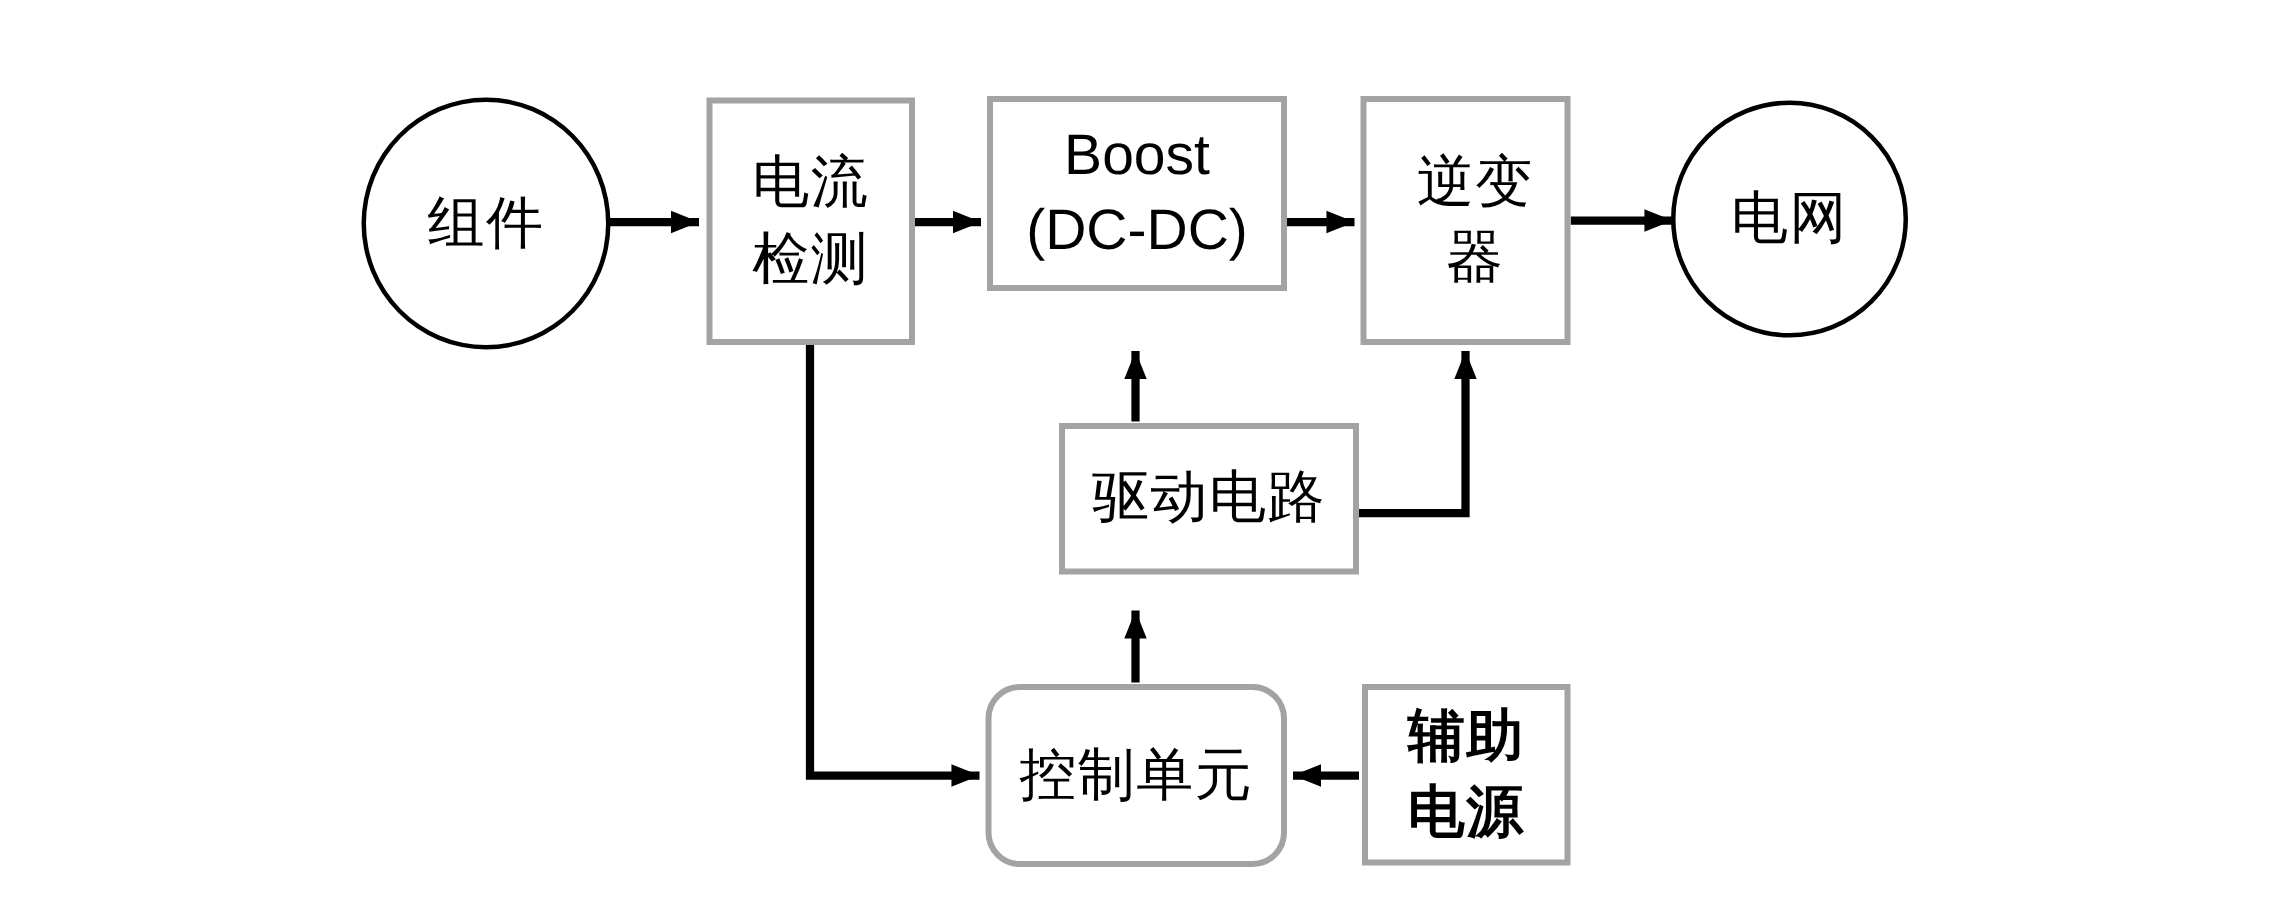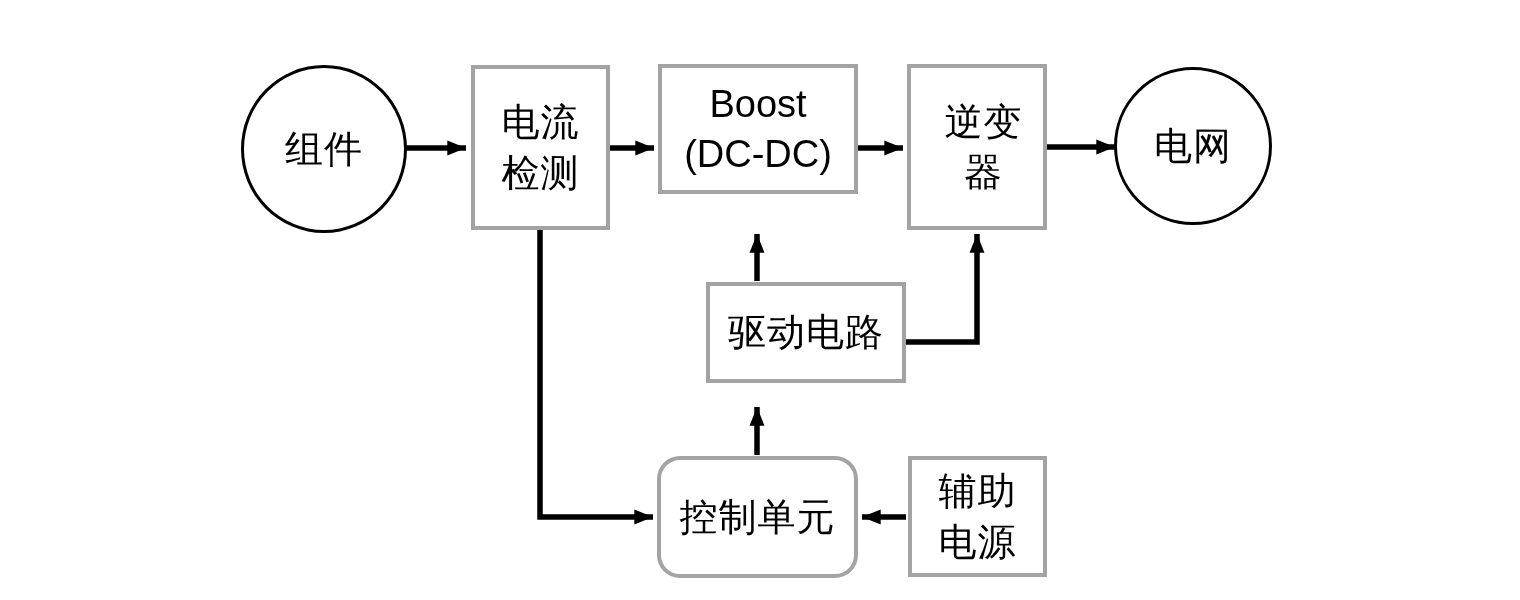--- a/index.html
+++ b/index.html
@@ -99,18 +99,18 @@
   </div>
 
   <div class="node box" style="left:694px; top:282px; width:200px; height:101px;margin-left:12px;">
     <span class="line">驱动电路</span>
   </div>
 
   <div class="node box" style="left:657px; top:456px; width:201px; height:122px;border-radius:23px;">
     <span class="line">控制单元</span>
   </div>
 
-  <div class="node box" style="left:908px; top:456px; width:139px; height:121px;">
+  <div class="node box" style="left:908px; top:456px; width:139px; height:121px;font-weight:bold;">
     <span class="line">辅助</span>
     <span class="line">电源</span>
   </div>
 
 </div>
 
 </body></html>

